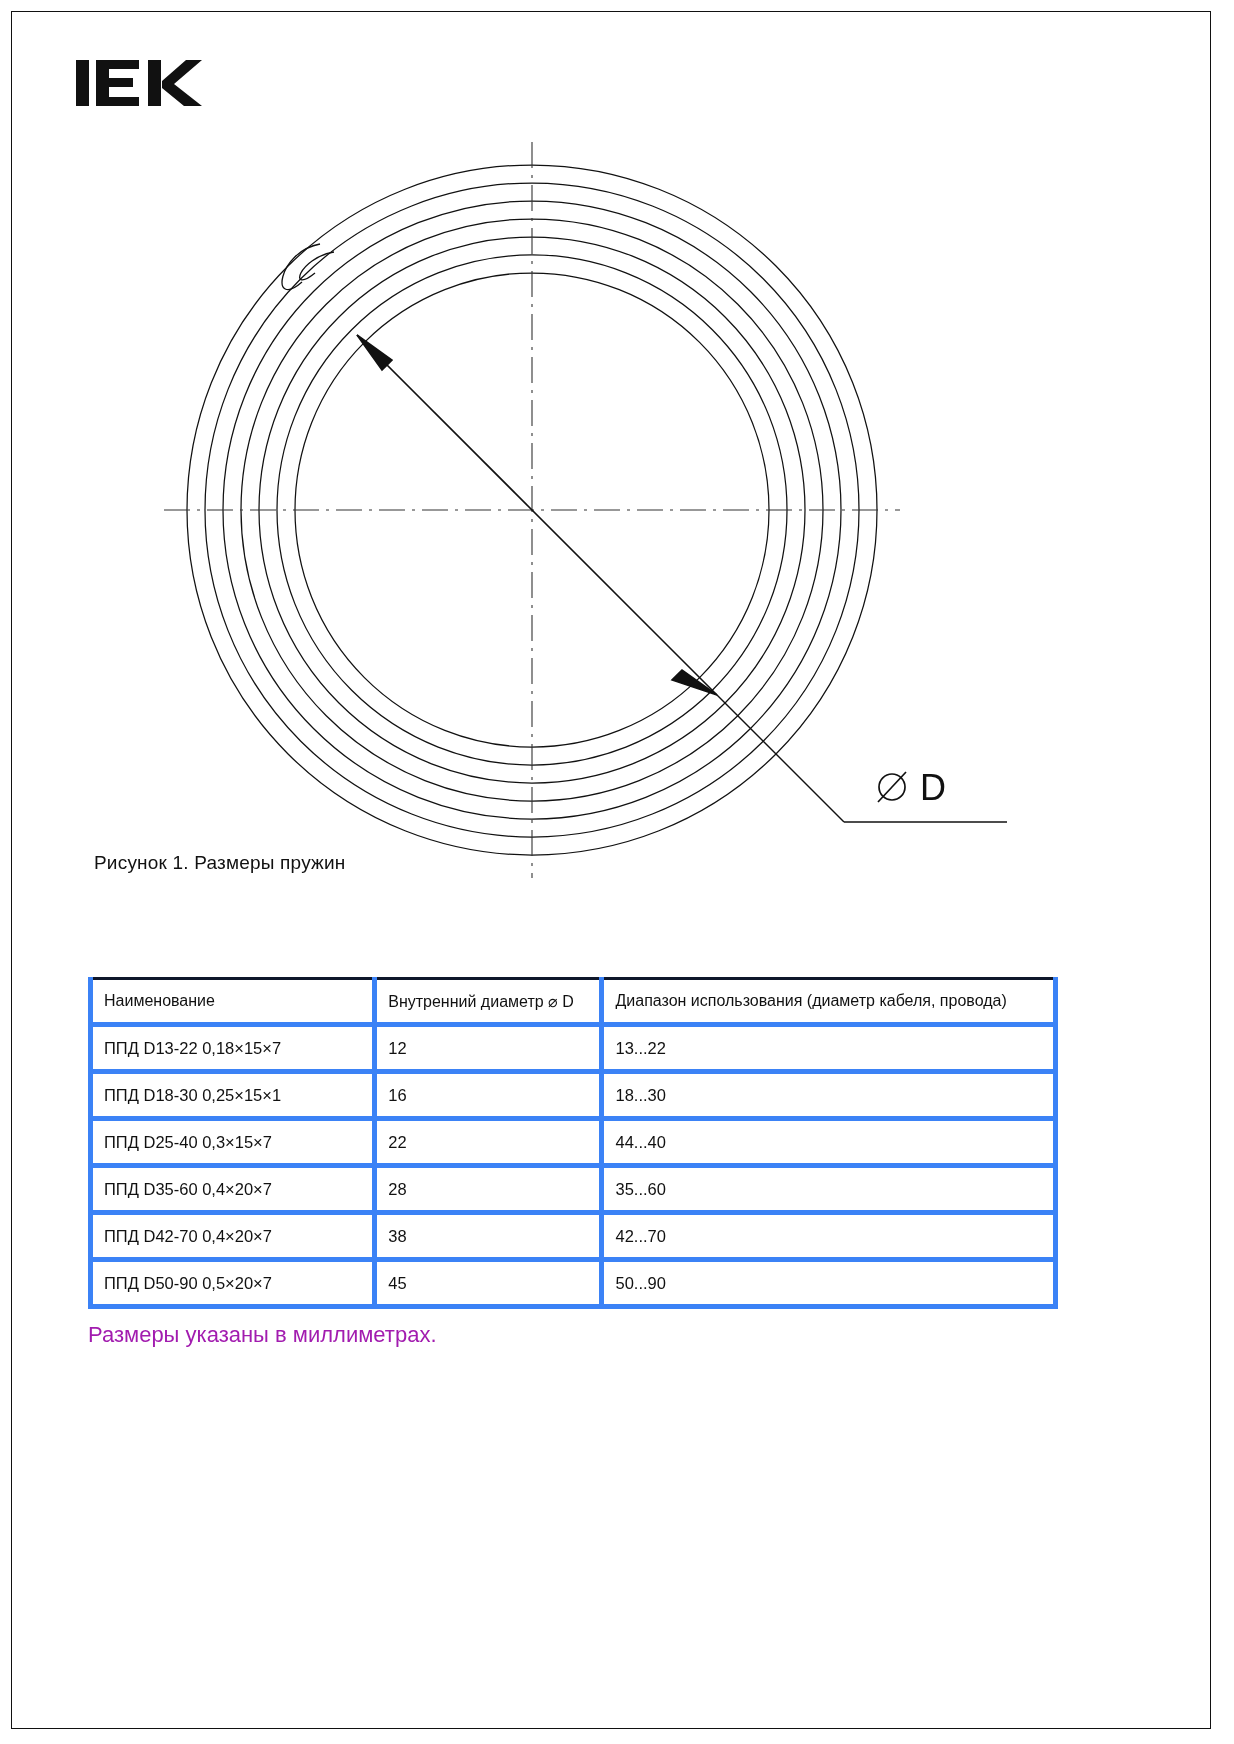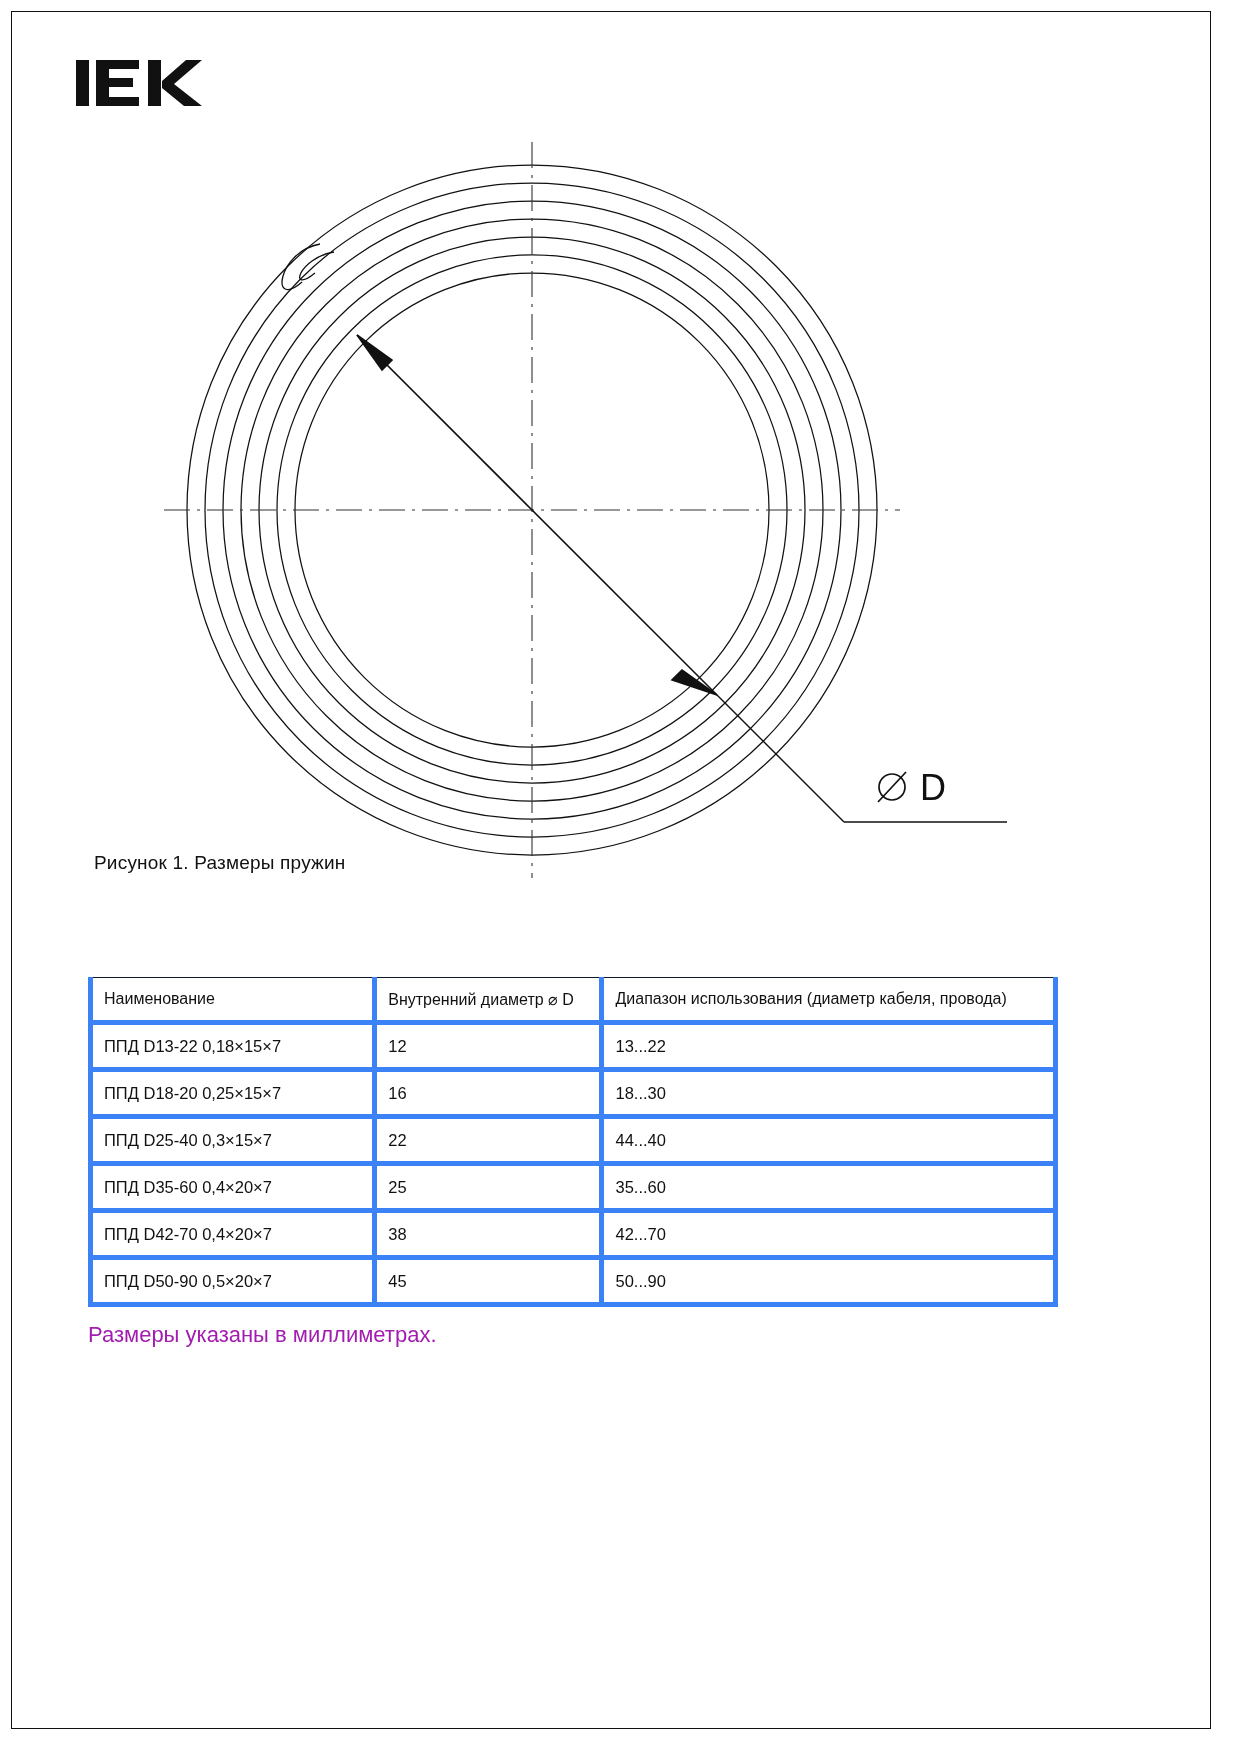--- a/index.html
+++ b/index.html
@@ -63,21 +63,21 @@
     font-weight: normal;
     height: 42px;
     vertical-align: middle;
   }
   table.spec th {
     font-size: 16px;
   }
   table.spec .c1 { width: 282px; padding-left: 11px; }
   table.spec .c2 { width: 222px; padding-left: 11px; }
   table.spec .c3 { width: 466px; padding-left: 11px; }
-  table.spec thead th { border-top: 1px solid #0f172a; }
+  table.spec thead th { border-top: 3px solid #0f172a; }
   .table-note {
     position: absolute;
     left: 76px;
     top: 1310px;
     font-size: 22px;
     color: #a21caf;
   }
 </style>
 </head>
 <body>
@@ -149,32 +149,32 @@
         <th class="c3">Диапазон использования (диаметр кабеля, провода)</th>
       </tr>
     </thead>
     <tbody>
       <tr>
         <td class="c1">ППД D13-22 0,18×15×7</td>
         <td class="c2">12</td>
         <td class="c3">13...22</td>
       </tr>
       <tr>
-        <td class="c1">ППД D18-20 0,25×15×7</td>
+        <td class="c1">ППД D18-30 0,25×15×1</td>
         <td class="c2">16</td>
         <td class="c3">18...30</td>
       </tr>
       <tr>
         <td class="c1">ППД D25-40 0,3×15×7</td>
         <td class="c2">22</td>
         <td class="c3">44...40</td>
       </tr>
       <tr>
         <td class="c1">ППД D35-60 0,4×20×7</td>
-        <td class="c2">25</td>
+        <td class="c2">28</td>
         <td class="c3">35...60</td>
       </tr>
       <tr>
         <td class="c1">ППД D42-70 0,4×20×7</td>
         <td class="c2">38</td>
         <td class="c3">42...70</td>
       </tr>
       <tr>
         <td class="c1">ППД D50-90 0,5×20×7</td>
         <td class="c2">45</td>

